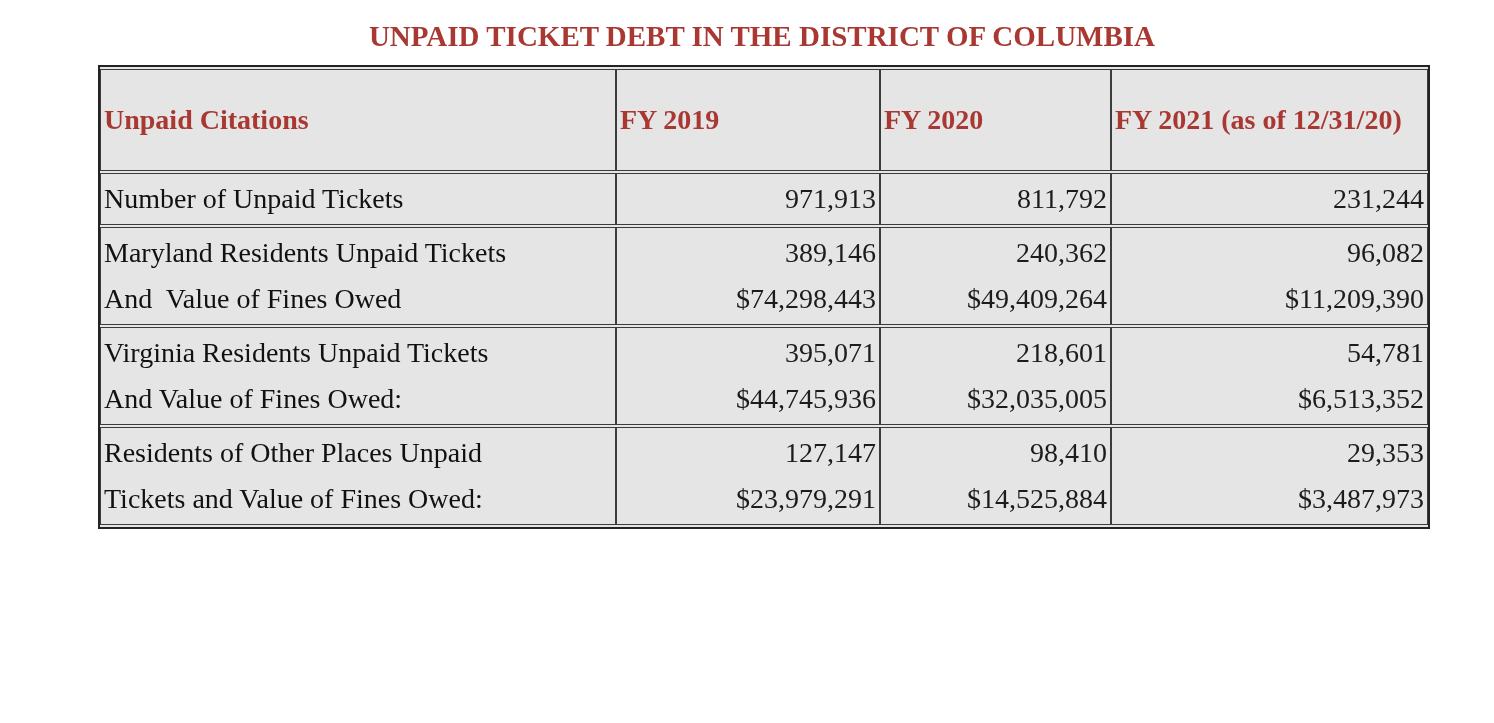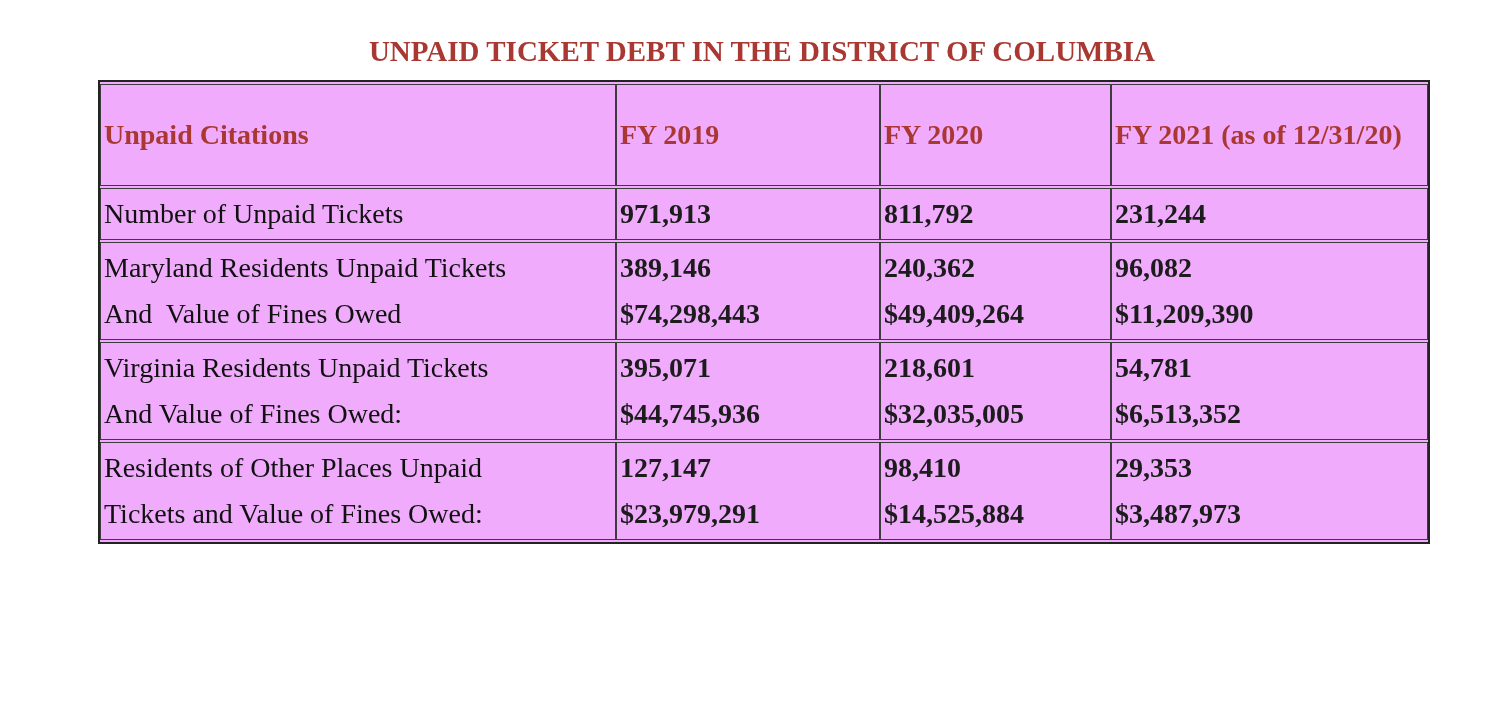--- a/index.html
+++ b/index.html
@@ -8,37 +8,36 @@
     background: #ffffff;
     width: 1494px;
     height: 723px;
     overflow: hidden;
     font-family: "Liberation Serif", serif;
   }
   .page {
     padding-top: 20px;
     margin-left: 98px;
     width: 1328px;
-    margin-top: 15px;
   }
   .title {
     margin: 0 0 12px 0;
     text-align: center;
     font-family: "Liberation Serif", serif;
     font-weight: bold;
     font-size: 29px;
     color: #A93832;
   }
   table.debt-table {
     width: 1328px;
     table-layout: fixed;
     border-collapse: separate;
     border-spacing: 0 2px;
     border: 2px solid #232323;
-    background: #f0abfc;
+    background: #e5e5e5;
   }
   td, th {
     border: 1px solid #3c3c3c;
     padding: 2px 3px;
     vertical-align: middle;
     font-size: 28px;
     line-height: 46px;
     overflow: hidden;
     text-align: left;
     white-space: pre-wrap;
@@ -47,22 +46,23 @@
   th.col-header {
     height: 96px;
     font-weight: bold;
     color: #A93832;
   }
   td.label-cell {
     font-weight: normal;
     color: #111111;
   }
   td.value-cell {
-    font-weight: bold;
+    font-weight: normal;
     color: #1c1c1c;
+    text-align: right;
   }
   .cell-line { display: block; }
 </style>
 </head>
 <body>
 
 <div class="page">
   <h1 class="title">UNPAID TICKET DEBT IN THE DISTRICT OF COLUMBIA</h1>
 
   <table class="debt-table">

